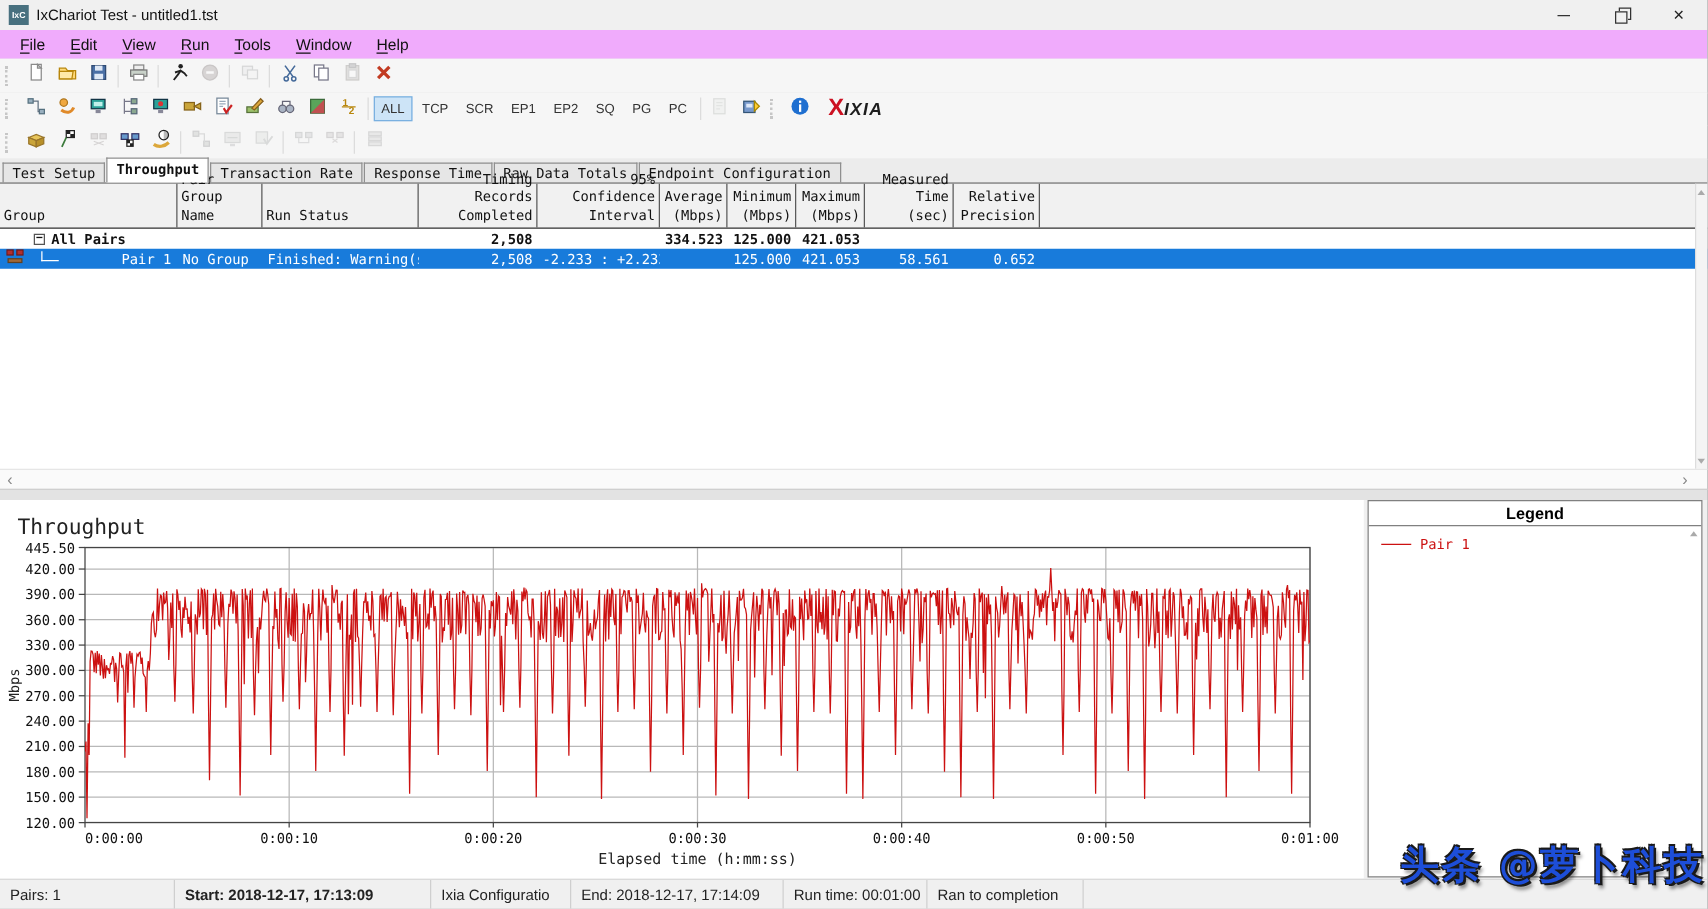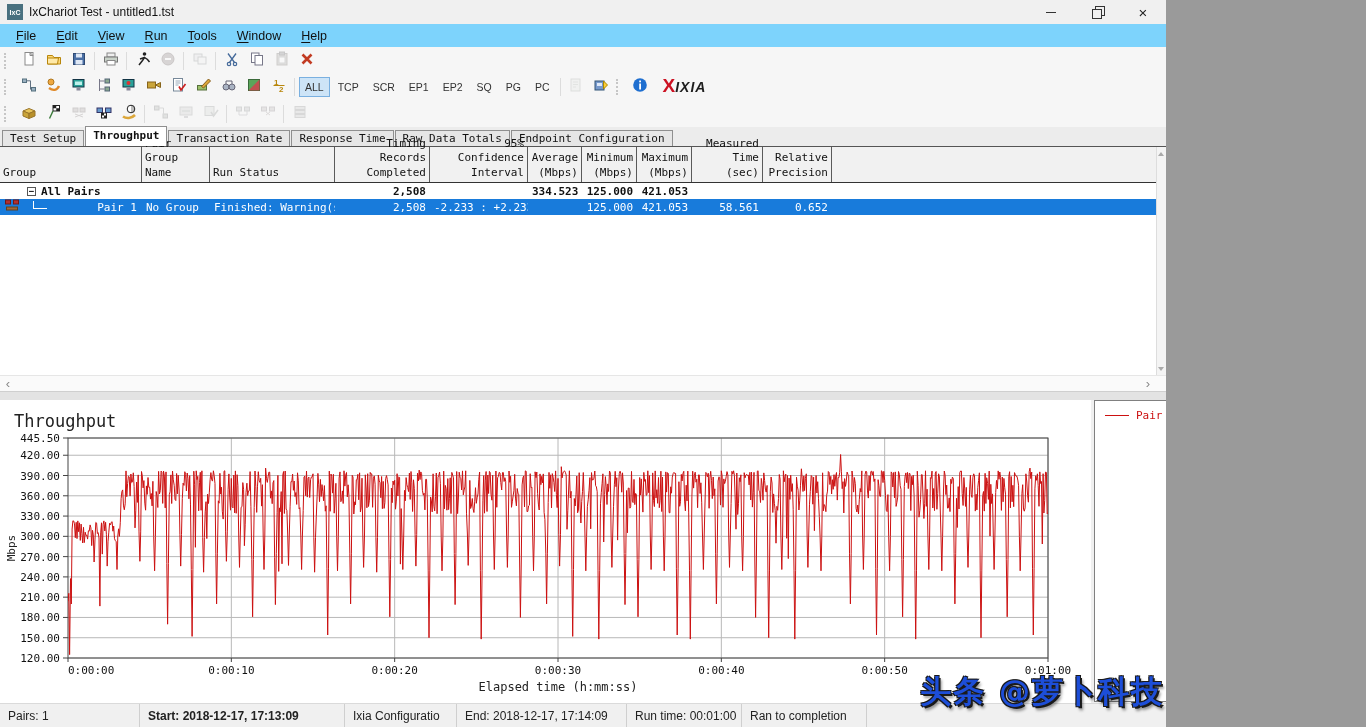--- a/index.html
+++ b/index.html
@@ -1,29 +1,29 @@
 <!DOCTYPE html>
 <html><head>
 <meta charset="utf-8">
 <style>
   html,body{margin:0;padding:0;background:#9a9a9a;font-family:"Liberation Sans",sans-serif;}
-  .window{position:relative;width:1166px;height:727px;background:#f0f0f0;overflow:hidden;}
+  .window{position:relative;width:1366px;height:727px;background:#f0f0f0;overflow:hidden;}
   .abs{position:absolute;left:0;right:0;}
 
   
   .titlebar{top:0;height:24px;display:flex;align-items:center;padding-left:7px;font-size:12px;color:#111;background:#f0f0f0;}
   .app-icon{width:16px;height:16px;background:#48707f;color:#fff;font-size:7px;display:flex;align-items:center;justify-content:center;margin-right:6px;font-weight:bold;}
   .win-btns{margin-left:auto;display:flex;height:24px;}
   .win-btn{width:46px;height:24px;display:flex;align-items:center;justify-content:center;color:#222;}
   .glyph-min{width:10px;height:1px;background:#333;display:block;}
   .glyph-restore{width:8px;height:8px;border:1px solid #333;box-shadow:3px -3px 0 -1px #f0f0f0,3px -3px 0 0 #333;display:block;margin-top:3px;}
   .glyph-close{font-size:15px;line-height:15px;}
 
   
-  .menubar{top:24px;height:23px;display:flex;align-items:center;padding-left:6px;font-size:12.5px;color:#111;background:#7dd3fc;border-bottom:1px solid #e5e5e5;}
+  .menubar{top:24px;height:23px;display:flex;align-items:center;padding-left:6px;font-size:12.5px;color:#111;background:#f0abfc;border-bottom:1px solid #e5e5e5;}
   .menu-item{padding:3px 10px;}
   .menu-item u{text-underline-offset:2px;}
 
   
   .toolbar{display:flex;align-items:center;background:#f6f6f6;border-bottom:1px solid #e2e2e2;padding-left:2px;}
   .tb1{top:47px;height:27px;}
   .tb2{top:74px;height:26px;}
   .tb3{top:100px;height:27px;}
   .grip{width:5px;height:16px;border-left:2px dotted #c6c6c6;margin:0 5px 0 2px;}
   .tbtn{width:25px;height:22px;display:flex;align-items:center;justify-content:center;}
@@ -524,20 +524,21 @@
           <text x="14" y="27" font-size="17" font-family="DejaVu Sans Mono,monospace" fill="#222">Throughput</text>
           <text x="558" y="291" text-anchor="middle" font-size="12" font-family="DejaVu Sans Mono,monospace" fill="#222">Elapsed time (h:mm:ss)</text>
           <text transform="translate(15,148) rotate(-90)" text-anchor="middle" font-size="11" font-family="DejaVu Sans Mono,monospace" fill="#222">Mbps</text>
           <clipPath id="pc">
             <rect x="68" y="38" width="980" height="220"></rect>
           </clipPath>
           <path d="M68.0 201.2L68.8 193.3L69.6 254.6L70.5 178.6L71.3 204.0L72.1 129.1L72.9 120.8L73.7 121.0L74.5 123.8L75.3 137.7L76.2 122.3L77.0 138.6L77.8 120.9L78.6 131.7L79.4 122.8L80.3 140.4L81.1 124.1L81.9 133.7L82.7 143.0L83.5 127.3L84.3 142.6L85.2 132.2L86.0 135.6L86.8 135.1L87.6 139.1L88.4 130.8L89.2 131.2L90.1 124.9L90.9 127.8L91.7 145.6L92.5 130.3L93.3 134.8L94.1 162.0L95.0 139.1L95.8 122.4L96.6 123.1L97.4 133.5L98.2 132.7L99.0 138.0L99.9 206.1L100.7 132.9L101.5 122.8L102.3 154.1L103.1 124.3L103.9 120.9L104.8 131.0L105.6 122.3L106.4 134.3L107.2 166.1L108.0 141.8L108.8 132.2L109.6 123.3L110.5 124.8L111.3 122.3L112.1 121.7L112.9 131.2L113.7 126.1L114.5 138.7L115.4 140.7L116.2 141.7L117.0 169.5L117.8 136.0L118.6 128.8L119.4 136.4L120.3 122.3L121.1 98.7L121.9 91.5L122.7 89.9L123.5 105.9L124.3 109.8L125.2 103.8L126.0 70.9L126.8 96.7L127.6 83.5L128.4 76.2L129.2 76.8L130.1 96.1L130.9 74.0L131.7 82.6L132.5 81.8L133.3 72.8L134.1 86.5L135.0 127.9L135.8 110.2L136.6 82.0L137.4 102.4L138.2 74.9L139.0 131.9L139.9 161.3L140.7 131.9L141.5 71.5L142.3 75.9L143.1 87.9L143.9 80.6L144.8 103.1L145.6 110.2L146.4 85.9L147.2 94.4L148.0 77.5L148.8 87.4L149.7 87.2L150.5 99.1L151.3 93.5L152.1 105.9L152.9 81.3L153.7 136.7L154.6 170.8L155.4 136.7L156.2 91.5L157.0 96.1L157.8 107.5L158.6 71.4L159.5 93.9L160.3 90.7L161.1 71.1L161.9 72.3L162.7 103.4L163.5 71.0L164.4 76.1L165.2 107.9L166.0 71.9L166.8 163.4L167.6 224.2L168.4 163.4L169.3 94.6L170.1 91.7L170.9 74.9L171.7 103.5L172.5 71.0L173.3 79.8L174.2 85.3L175.0 99.4L175.8 100.6L176.6 73.5L177.4 93.8L178.2 75.2L179.1 90.0L179.9 134.3L180.7 166.1L181.5 134.3L182.3 98.7L183.1 83.1L184.0 85.4L184.8 71.7L185.6 74.4L186.4 90.9L187.2 73.0L188.0 78.7L188.9 98.8L189.7 75.6L190.5 104.9L191.3 169.5L192.1 236.4L192.9 169.5L193.8 71.2L194.6 84.2L195.4 147.3L196.2 70.8L197.0 79.6L197.8 76.4L198.7 110.8L199.5 82.5L200.3 72.3L201.1 110.3L201.9 70.8L202.7 137.4L203.6 172.2L204.4 137.4L205.2 111.8L206.0 101.7L206.8 138.6L207.6 94.1L208.5 103.5L209.3 92.8L210.1 79.8L210.9 72.6L211.7 79.8L212.5 81.1L213.4 70.8L214.2 75.6L215.0 83.6L215.8 153.2L216.6 203.9L217.4 153.2L218.3 100.8L219.1 103.2L219.9 73.3L220.7 94.1L221.5 87.2L222.3 111.3L223.2 119.1L224.0 71.2L224.8 70.8L225.6 131.9L226.4 161.3L227.3 131.9L228.1 89.3L228.9 73.9L229.7 97.1L230.5 110.2L231.3 78.4L232.2 106.8L233.0 107.9L233.8 75.0L234.6 112.8L235.4 70.9L236.2 113.3L237.1 74.7L237.9 85.6L238.7 135.0L239.5 167.4L240.3 135.0L241.1 107.3L242.0 106.6L242.8 82.6L243.6 89.3L244.4 145.7L245.2 124.8L246.0 92.4L246.9 83.2L247.7 95.7L248.5 90.9L249.3 90.7L250.1 71.6L250.9 106.3L251.8 159.7L252.6 216.8L253.4 159.7L254.2 107.4L255.0 71.0L255.8 86.7L256.7 112.4L257.5 86.2L258.3 71.7L259.1 80.3L259.9 82.4L260.7 78.3L261.6 106.1L262.4 84.7L263.2 136.0L264.0 169.5L264.8 136.0L265.6 68.1L266.5 78.6L267.3 82.4L268.1 76.8L268.9 72.1L269.7 72.2L270.5 98.2L271.4 90.9L272.2 103.7L273.0 82.9L273.8 80.6L274.6 157.3L275.4 204.6L276.3 153.6L277.1 112.4L277.9 75.4L278.7 171.4L279.5 107.9L280.3 111.7L281.2 91.6L282.0 163.8L282.8 74.8L283.6 71.5L284.4 113.5L285.2 71.0L286.1 109.0L286.9 110.6L287.7 134.0L288.5 165.4L289.3 134.0L290.1 106.2L291.0 81.5L291.8 81.8L292.6 74.1L293.4 90.3L294.2 81.0L295.0 96.6L295.9 92.5L296.7 104.4L297.5 72.8L298.3 80.8L299.1 108.8L299.9 107.7L300.8 136.0L301.6 169.5L302.4 136.0L303.2 110.5L304.0 77.0L304.8 76.1L305.7 95.7L306.5 71.0L307.3 97.1L308.1 78.3L308.9 77.1L309.7 97.5L310.6 79.5L311.4 77.0L312.2 76.8L313.0 73.8L313.8 137.4L314.6 172.2L315.5 137.4L316.3 116.2L317.1 96.7L317.9 73.4L318.7 84.2L319.5 101.7L320.4 79.4L321.2 96.5L322.0 84.6L322.8 91.7L323.6 100.8L324.4 85.6L325.3 111.2L326.1 105.8L326.9 168.8L327.7 235.0L328.5 168.8L329.3 71.1L330.2 111.3L331.0 74.0L331.8 76.6L332.6 93.1L333.4 74.3L334.2 113.2L335.1 98.3L335.9 83.3L336.7 136.7L337.5 170.8L338.3 136.7L339.1 78.1L340.0 71.9L340.8 101.7L341.6 100.6L342.4 90.9L343.2 103.5L344.0 70.8L344.9 86.1L345.7 75.1L346.5 72.5L347.3 96.9L348.1 84.8L348.9 95.4L349.8 153.2L350.6 203.9L351.4 153.2L352.2 75.3L353.0 77.1L353.8 114.0L354.7 101.8L355.5 104.7L356.3 79.8L357.1 79.5L357.9 74.3L358.7 99.8L359.6 72.8L360.4 111.9L361.2 107.2L362.0 78.2L362.8 135.0L363.6 167.4L364.5 135.0L365.3 74.8L366.1 88.0L366.9 107.8L367.7 73.7L368.5 106.5L369.4 100.2L370.2 72.4L371.0 74.1L371.8 73.9L372.6 107.3L373.4 78.2L374.3 75.9L375.1 84.2L375.9 137.4L376.7 172.2L377.5 137.4L378.3 75.0L379.2 80.9L380.0 82.7L380.8 97.7L381.6 76.5L382.4 108.7L383.2 81.4L384.1 108.4L384.9 102.6L385.7 78.6L386.5 75.6L387.3 79.6L388.1 84.9L389.0 159.7L389.8 216.8L390.6 159.7L391.4 88.0L392.2 102.7L393.0 81.0L393.9 84.8L394.7 80.3L395.5 109.2L396.3 101.1L397.1 73.7L397.9 96.0L398.8 76.8L399.6 77.6L400.4 164.1L401.2 108.6L402.0 136.0L402.8 169.5L403.7 136.0L404.5 90.4L405.3 100.8L406.1 77.6L406.9 84.7L407.7 87.6L408.6 91.6L409.4 73.1L410.2 99.4L411.0 71.5L411.8 82.9L412.6 111.5L413.5 79.8L414.3 88.6L415.1 134.3L415.9 166.1L416.7 134.3L417.5 73.2L418.4 80.9L419.2 70.1L420.0 79.6L420.8 71.9L421.6 73.6L422.4 90.3L423.3 95.2L424.1 93.2L424.9 109.9L425.7 79.3L426.5 79.3L427.3 98.9L428.2 170.1L429.0 237.7L429.8 170.1L430.6 97.0L431.4 100.9L432.2 111.9L433.1 73.8L433.9 106.3L434.7 110.9L435.5 96.5L436.3 73.0L437.1 113.7L438.0 77.2L438.8 75.5L439.6 72.0L440.4 83.7L441.2 136.7L442.0 170.8L442.9 136.7L443.7 71.1L444.5 108.8L445.3 85.4L446.1 88.5L446.9 110.2L447.8 78.6L448.6 109.6L449.4 98.7L450.2 77.8L451.0 113.6L451.8 72.4L452.7 75.1L453.5 77.8L454.3 153.6L455.1 204.6L455.9 153.6L456.7 71.5L457.6 113.6L458.4 98.0L459.2 72.2L460.0 77.2L460.8 78.7L461.6 90.0L462.5 70.9L463.3 94.8L464.1 90.1L464.9 86.9L465.7 70.8L466.5 113.2L467.4 134.0L468.2 165.4L469.0 134.0L469.8 80.4L470.6 108.5L471.4 106.1L472.3 98.5L473.1 108.8L473.9 112.5L474.7 101.8L475.5 87.7L476.3 103.3L477.2 97.2L478.0 94.0L478.8 79.3L479.6 72.0L480.4 170.8L481.2 239.1L482.1 170.8L482.9 100.2L483.7 75.6L484.5 113.2L485.3 80.1L486.1 71.5L487.0 111.5L487.8 75.0L488.6 93.5L489.4 71.4L490.2 72.6L491.0 94.2L491.9 100.2L492.7 75.2L493.5 136.0L494.3 169.5L495.1 136.0L495.9 71.0L496.8 107.3L497.6 77.8L498.4 76.4L499.2 72.4L500.0 73.0L500.8 82.6L501.7 90.0L502.5 72.6L503.3 72.5L504.1 81.5L504.9 77.7L505.7 81.2L506.6 135.0L507.4 167.4L508.2 135.0L509.0 71.0L509.8 82.3L510.6 76.3L511.5 107.3L512.3 101.8L513.1 96.0L513.9 90.8L514.7 74.3L515.5 98.1L516.4 105.9L517.2 88.5L518.0 93.2L518.8 94.8L519.6 160.0L520.4 217.4L521.3 160.0L522.1 84.9L522.9 77.9L523.7 75.9L524.5 106.9L525.3 70.9L526.2 71.3L527.0 111.7L527.8 111.4L528.6 105.9L529.4 105.2L530.2 73.7L531.1 87.7L531.9 87.2L532.7 136.7L533.5 170.8L534.3 136.7L535.1 71.8L536.0 77.7L536.8 72.0L537.6 93.3L538.4 104.1L539.2 110.0L540.0 73.9L540.9 84.7L541.7 76.3L542.5 82.8L543.3 73.9L544.1 112.3L544.9 119.3L545.8 153.2L546.6 203.9L547.4 153.2L548.2 102.4L549.0 72.4L549.8 88.3L550.7 74.8L551.5 108.0L552.3 73.6L553.1 77.1L553.9 82.4L554.7 91.5L555.6 70.9L556.4 94.7L557.2 107.6L558.0 78.4L558.8 134.3L559.6 166.1L560.5 134.3L561.3 66.7L562.1 77.9L562.9 73.0L563.7 71.6L564.5 70.9L565.4 72.3L566.2 75.1L567.0 129.3L567.8 110.8L568.6 91.0L569.4 70.8L570.3 98.0L571.1 91.3L571.9 169.5L572.7 236.4L573.5 169.5L574.3 98.5L575.2 106.0L576.0 94.2L576.8 76.0L577.6 112.8L578.4 110.0L579.2 72.7L580.1 107.0L580.9 123.0L581.7 101.6L582.5 91.5L583.3 72.5L584.1 94.9L585.0 136.7L585.8 170.8L586.6 136.7L587.4 106.3L588.2 99.8L589.0 90.3L589.9 77.6L590.7 128.8L591.5 72.6L592.3 80.0L593.1 79.9L593.9 78.2L594.8 71.0L595.6 85.6L596.4 86.9L597.2 91.7L598.0 170.8L598.8 239.1L599.7 170.8L600.5 103.8L601.3 92.7L602.1 83.5L602.9 73.8L603.7 142.0L604.6 94.5L605.4 76.6L606.2 86.9L607.0 104.5L607.8 83.9L608.6 91.5L609.5 71.0L610.3 72.9L611.1 135.0L611.9 167.4L612.7 135.0L613.5 106.7L614.4 84.2L615.2 71.3L616.0 86.7L616.8 77.7L617.6 140.1L618.4 90.0L619.3 73.4L620.1 71.2L620.9 74.0L621.7 92.2L622.5 72.8L623.3 83.0L624.2 153.6L625.0 204.6L625.8 153.6L626.6 90.5L627.4 132.8L628.2 88.2L629.1 88.0L629.9 108.2L630.7 106.7L631.5 71.4L632.3 101.2L633.1 102.6L634.0 79.4L634.8 104.6L635.6 93.4L636.4 94.4L637.2 159.7L638.0 216.8L638.9 159.7L639.7 77.5L640.5 95.1L641.3 78.9L642.1 93.9L642.9 112.1L643.8 72.4L644.6 81.3L645.4 79.5L646.2 95.3L647.0 94.7L647.8 70.8L648.7 92.7L649.5 75.6L650.3 136.0L651.1 169.5L651.9 136.0L652.7 72.9L653.6 100.6L654.4 106.6L655.2 70.9L656.0 97.9L656.8 89.7L657.6 103.3L658.5 77.5L659.3 107.7L660.1 100.5L660.9 71.2L661.7 111.5L662.5 77.0L663.4 136.7L664.2 170.8L665.0 136.7L665.8 71.9L666.6 92.1L667.4 72.7L668.3 73.4L669.1 112.6L669.9 112.9L670.7 86.8L671.5 93.2L672.3 77.1L673.2 73.5L674.0 72.4L674.8 73.7L675.6 73.4L676.4 168.8L677.2 235.0L678.1 168.8L678.9 81.7L679.7 106.3L680.5 101.7L681.3 74.4L682.1 81.0L682.9 73.6L683.8 71.3L684.6 101.1L685.4 110.9L686.2 85.2L687.0 100.9L687.8 71.1L688.7 112.9L689.5 170.8L690.3 239.1L691.1 170.8L691.9 96.2L692.7 71.2L693.6 88.1L694.4 75.3L695.2 72.2L696.0 82.2L696.8 79.2L697.6 107.7L698.5 74.9L699.3 74.9L700.1 93.5L700.9 82.8L701.7 102.2L702.5 136.0L703.4 169.5L704.2 136.0L705.0 103.0L705.8 72.4L706.6 73.2L707.4 76.8L708.3 73.3L709.1 108.3L709.9 78.1L710.7 71.3L711.5 80.3L712.3 98.6L713.2 77.0L714.0 95.9L714.8 88.8L715.6 153.2L716.4 203.9L717.2 153.2L718.1 81.0L718.9 76.8L719.7 77.5L720.5 105.1L721.3 70.8L722.1 75.8L723.0 107.3L723.8 78.9L724.6 83.6L725.4 81.3L726.2 76.5L727.0 71.6L727.9 75.1L728.7 135.0L729.5 167.4L730.3 135.0L731.1 103.4L731.9 71.3L732.8 74.1L733.6 70.8L734.4 75.3L735.2 99.1L736.0 129.2L736.8 73.0L737.7 114.5L738.5 103.3L739.3 77.7L740.1 81.7L740.9 74.8L741.7 136.7L742.6 170.8L743.4 136.7L744.2 72.7L745.0 77.9L745.8 75.2L746.6 74.3L747.5 75.4L748.3 75.0L749.1 84.9L749.9 72.3L750.7 100.0L751.5 72.1L752.4 107.1L753.2 92.5L754.0 72.4L754.8 160.0L755.6 217.4L756.4 160.0L757.3 71.2L758.1 70.8L758.9 90.6L759.7 91.2L760.5 102.5L761.3 78.4L762.2 85.8L763.0 100.2L763.8 72.9L764.6 80.5L765.4 89.1L766.2 92.1L767.1 85.4L767.9 170.1L768.7 237.7L769.5 170.1L770.3 91.8L771.1 77.0L772.0 83.0L772.8 112.5L773.6 93.9L774.4 103.3L775.2 110.5L776.0 143.2L776.9 106.3L777.7 110.3L778.5 98.5L779.3 74.5L780.1 79.1L780.9 136.0L781.8 169.5L782.6 136.0L783.4 70.8L784.2 81.8L785.0 76.4L785.8 74.1L786.7 138.3L787.5 75.5L788.3 158.6L789.1 78.1L789.9 99.4L790.7 75.2L791.6 91.4L792.4 83.7L793.2 109.3L794.0 170.8L794.8 239.1L795.6 170.8L796.5 77.2L797.3 86.2L798.1 90.2L798.9 110.0L799.7 100.8L800.5 85.2L801.4 68.8L802.2 78.9L803.0 91.5L803.8 75.9L804.6 90.6L805.4 78.5L806.3 73.8L807.1 135.0L807.9 167.4L808.7 135.0L809.5 104.2L810.3 91.4L811.2 75.5L812.0 76.8L812.8 104.2L813.6 77.2L814.4 130.7L815.2 94.3L816.1 75.5L816.9 93.0L817.7 81.7L818.5 98.8L819.3 116.4L820.1 136.7L821.0 170.8L821.8 136.7L822.6 72.8L823.4 110.8L824.2 104.5L825.0 106.0L825.9 111.7L826.7 95.3L827.5 91.1L828.3 71.5L829.1 72.4L829.9 84.5L830.8 76.3L831.6 94.0L832.4 79.7L833.2 89.3L834.0 74.7L834.8 86.3L835.7 76.0L836.5 72.5L837.3 100.1L838.1 77.5L838.9 77.7L839.7 72.4L840.6 54.5L841.4 71.8L842.2 88.7L843.0 81.7L843.8 113.0L844.6 78.6L845.5 86.4L846.3 81.1L847.1 72.1L847.9 74.3L848.7 75.4L849.5 153.2L850.4 203.9L851.2 153.2L852.0 71.0L852.8 77.5L853.6 92.1L854.4 77.5L855.3 83.7L856.1 108.6L856.9 112.0L857.7 105.0L858.5 113.9L859.3 99.8L860.2 88.5L861.0 92.0L861.8 70.9L862.6 136.0L863.4 169.5L864.2 136.0L865.1 74.3L865.9 71.1L866.7 72.0L867.5 90.9L868.3 98.1L869.1 75.7L870.0 90.7L870.8 71.6L871.6 71.2L872.4 75.1L873.2 71.5L874.0 81.5L874.9 78.9L875.7 168.8L876.5 235.0L877.3 168.8L878.1 79.7L878.9 85.7L879.8 96.2L880.6 96.4L881.4 70.8L882.2 71.5L883.0 82.6L883.8 71.3L884.7 80.4L885.5 95.6L886.3 110.4L887.1 111.6L887.9 94.6L888.7 136.7L889.6 170.8L890.4 136.7L891.2 71.9L892.0 73.2L892.8 87.0L893.6 72.5L894.5 97.8L895.3 71.9L896.1 106.4L896.9 102.4L897.7 97.1L898.5 71.5L899.4 74.6L900.2 85.7L901.0 89.3L901.8 159.7L902.6 216.8L903.4 159.7L904.3 86.5L905.1 76.1L905.9 72.9L906.7 82.7L907.5 72.4L908.3 88.6L909.2 73.4L910.0 73.6L910.8 110.6L911.6 76.4L912.4 84.7L913.2 75.2L914.1 95.5L914.9 170.8L915.7 239.1L916.5 170.8L917.3 71.2L918.1 85.3L919.0 117.2L919.8 110.5L920.6 99.3L921.4 74.7L922.2 74.7L923.0 96.0L923.9 118.5L924.7 103.3L925.5 70.8L926.3 106.4L927.1 89.2L927.9 136.0L928.8 169.5L929.6 136.0L930.4 77.6L931.2 78.4L932.0 71.1L932.8 108.0L933.7 88.5L934.5 110.6L935.3 73.0L936.1 71.5L936.9 109.3L937.7 93.7L938.6 73.8L939.4 77.0L940.2 107.0L941.0 136.7L941.8 170.8L942.6 136.7L943.5 90.0L944.3 71.0L945.1 75.2L945.9 94.6L946.7 85.1L947.5 108.1L948.4 107.9L949.2 97.9L950.0 111.6L950.8 79.2L951.6 83.5L952.4 77.1L953.3 78.6L954.1 153.2L954.9 203.9L955.7 153.2L956.5 98.3L957.3 127.5L958.2 86.6L959.0 109.0L959.8 72.6L960.6 71.0L961.4 71.0L962.2 93.3L963.1 105.5L963.9 77.5L964.7 88.9L965.5 106.4L966.3 87.4L967.1 135.0L968.0 167.4L968.8 135.0L969.6 89.9L970.4 75.2L971.2 94.3L972.0 97.4L972.9 77.2L973.7 73.8L974.5 75.8L975.3 111.1L976.1 94.2L976.9 109.9L977.8 87.4L978.6 80.4L979.4 72.8L980.2 170.1L981.0 237.7L981.8 170.1L982.7 95.7L983.5 91.5L984.3 111.1L985.1 73.3L985.9 103.5L986.7 77.7L987.6 83.5L988.4 99.4L989.2 71.1L990.0 136.1L990.8 84.3L991.6 103.5L992.5 93.9L993.3 136.0L994.1 169.5L994.9 136.0L995.7 92.5L996.5 80.4L997.4 88.8L998.2 70.9L999.0 79.3L999.8 72.0L1000.6 77.7L1001.4 110.4L1002.3 77.0L1003.1 101.8L1003.9 78.4L1004.7 87.3L1005.5 94.2L1006.3 159.7L1007.2 216.8L1008.0 159.7L1008.8 76.5L1009.6 71.7L1010.4 107.9L1011.2 76.5L1012.1 101.8L1012.9 85.3L1013.7 106.7L1014.5 72.6L1015.3 74.6L1016.1 76.2L1017.0 76.3L1017.8 80.1L1018.6 85.7L1019.4 136.7L1020.2 170.8L1021.0 136.7L1021.9 93.7L1022.7 84.7L1023.5 109.1L1024.3 111.2L1025.1 107.9L1025.9 73.8L1026.8 82.0L1027.6 95.6L1028.4 102.2L1029.2 71.7L1030.0 68.1L1030.8 78.6L1031.7 72.1L1032.5 168.8L1033.3 235.0L1034.1 168.8L1034.9 88.8L1035.7 75.8L1036.6 80.3L1037.4 73.8L1038.2 85.7L1039.0 106.3L1039.8 71.9L1040.6 83.5L1041.5 81.5L1042.3 144.0L1043.1 73.7L1043.9 113.0L1044.7 100.6L1045.5 72.1L1046.4 72.4L1047.2 113.8L1048.0 112.5" fill="none" stroke="#cc1111" stroke-width="1" clip-path="url(#pc)"></path>
         </svg>
     </div>
     <div class="legend-panel">
+      <div class="legend-title">Legend</div>
       <div class="legend-list" id="legendList">
         <span class="tri-up" style="right:3px;left:auto;top:4px"></span>
         <span class="tri-down" style="right:3px;left:auto;bottom:4px"></span>
       <div class="legend-item">
             <span class="legend-swatch" style="border-top-color: rgb(204, 17, 17);"></span>
             <span style="color: rgb(204, 17, 17);">Pair 1</span>
           </div>
         </div>
     </div>
   </div>

